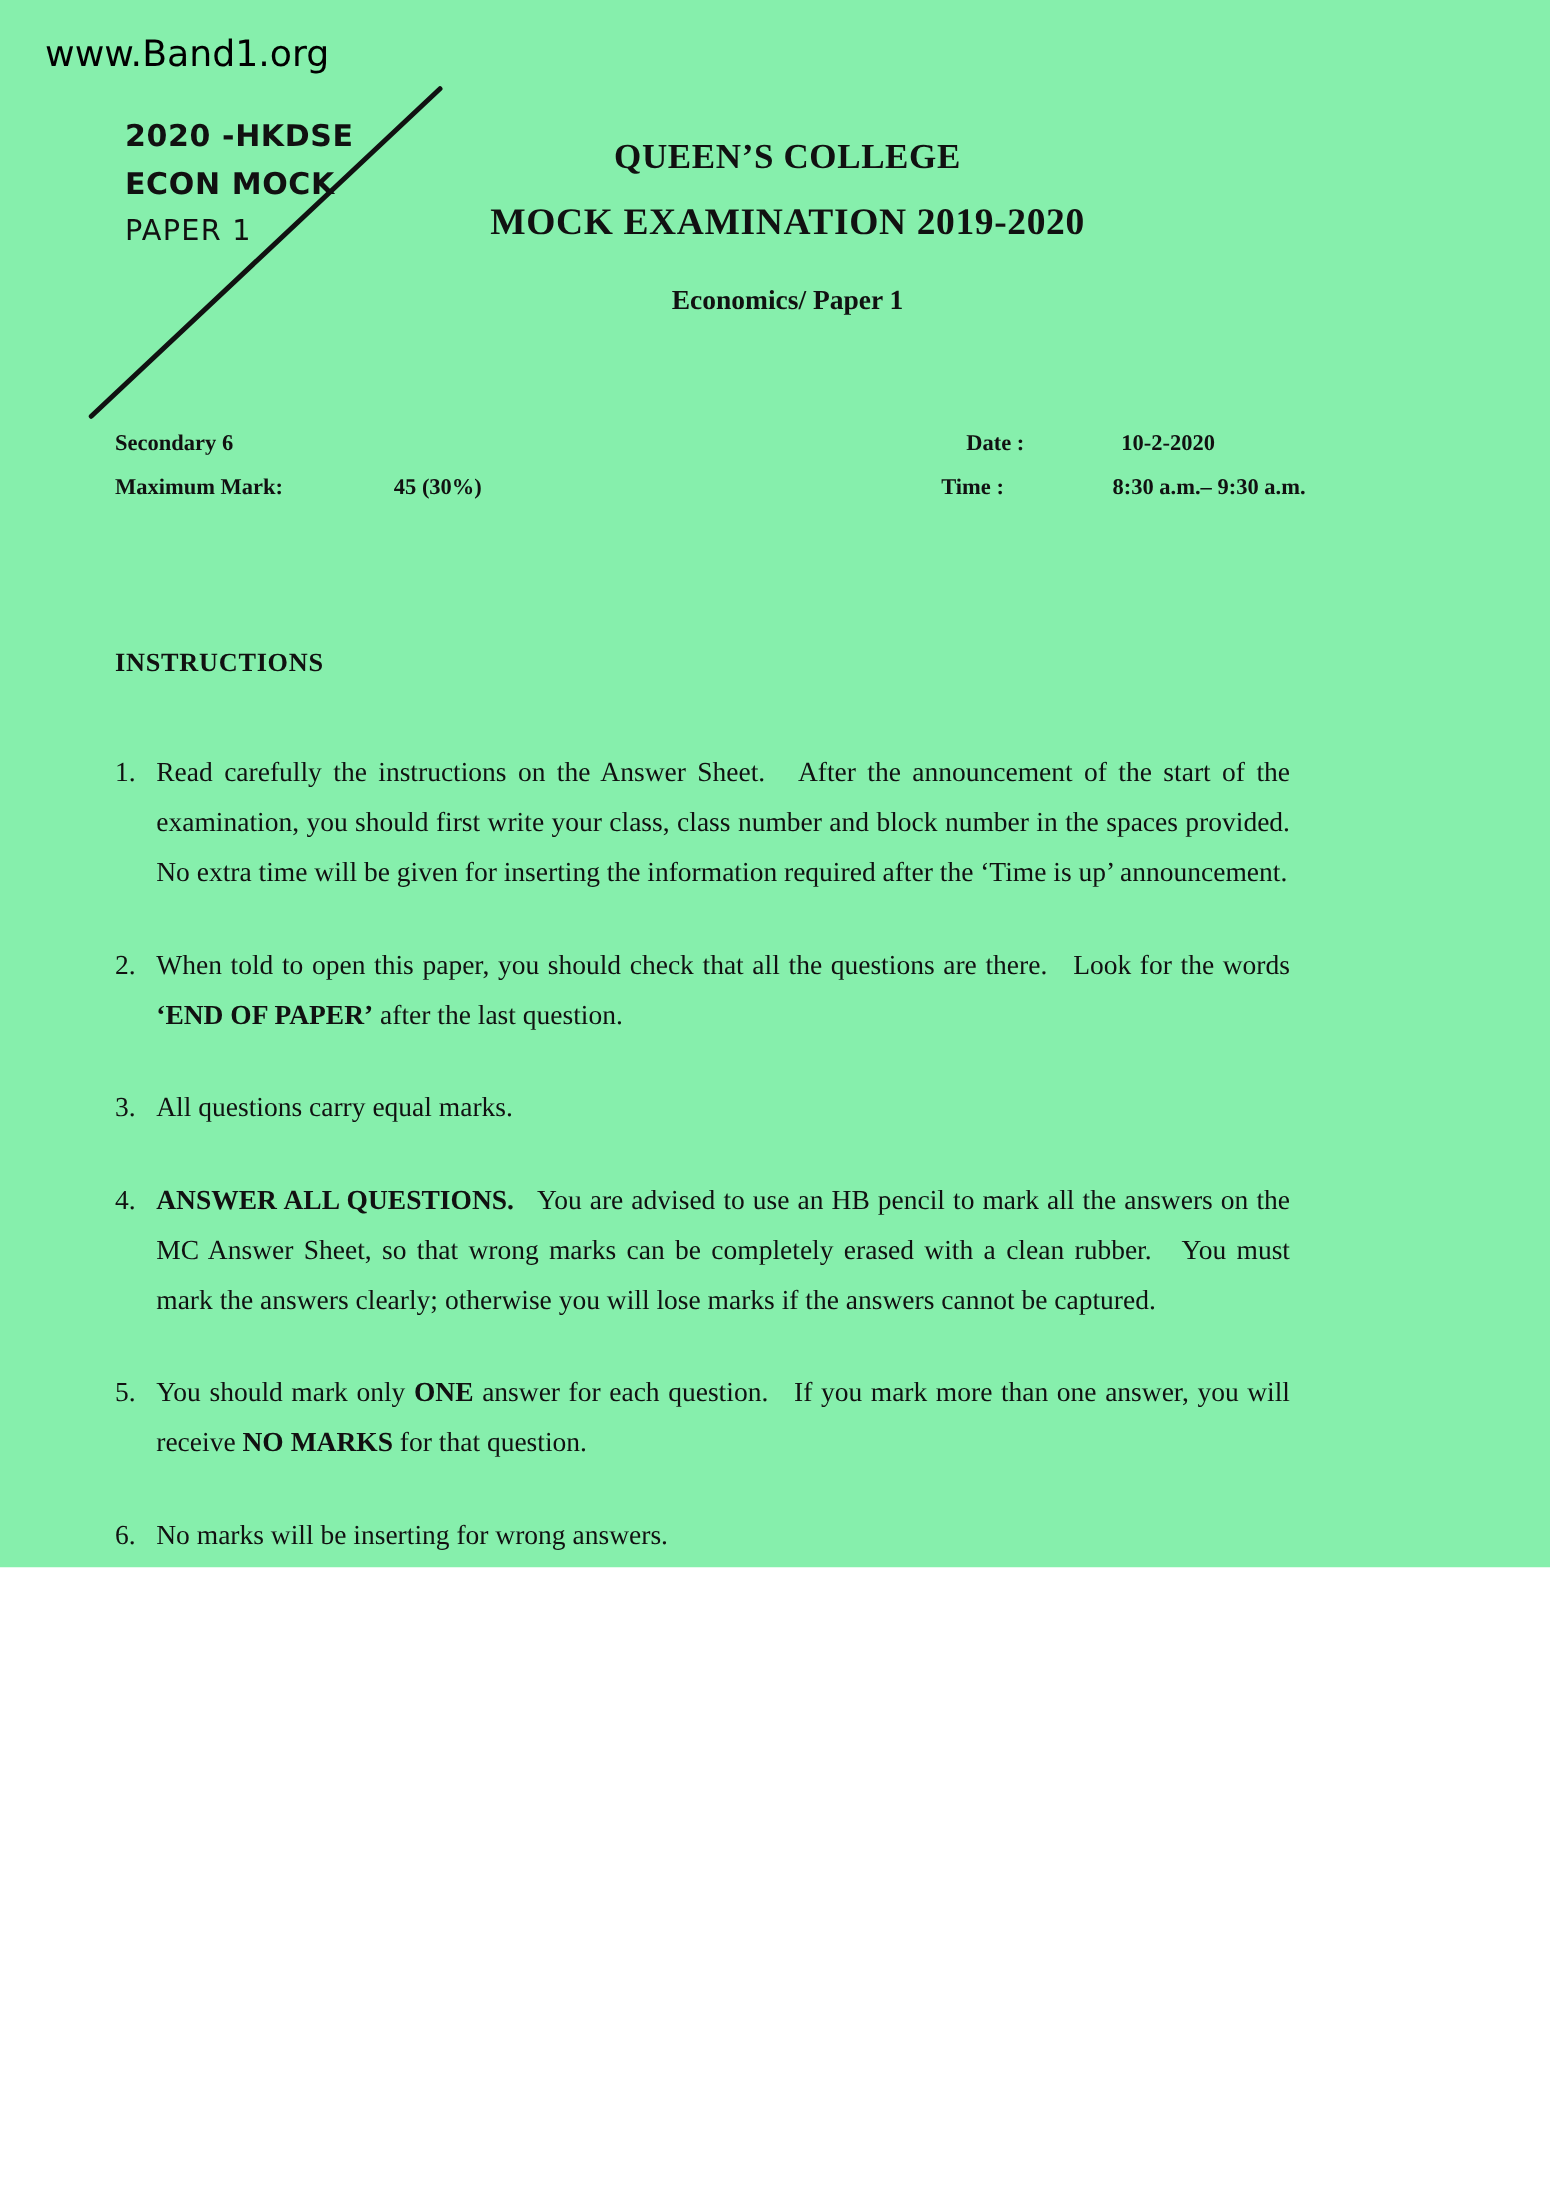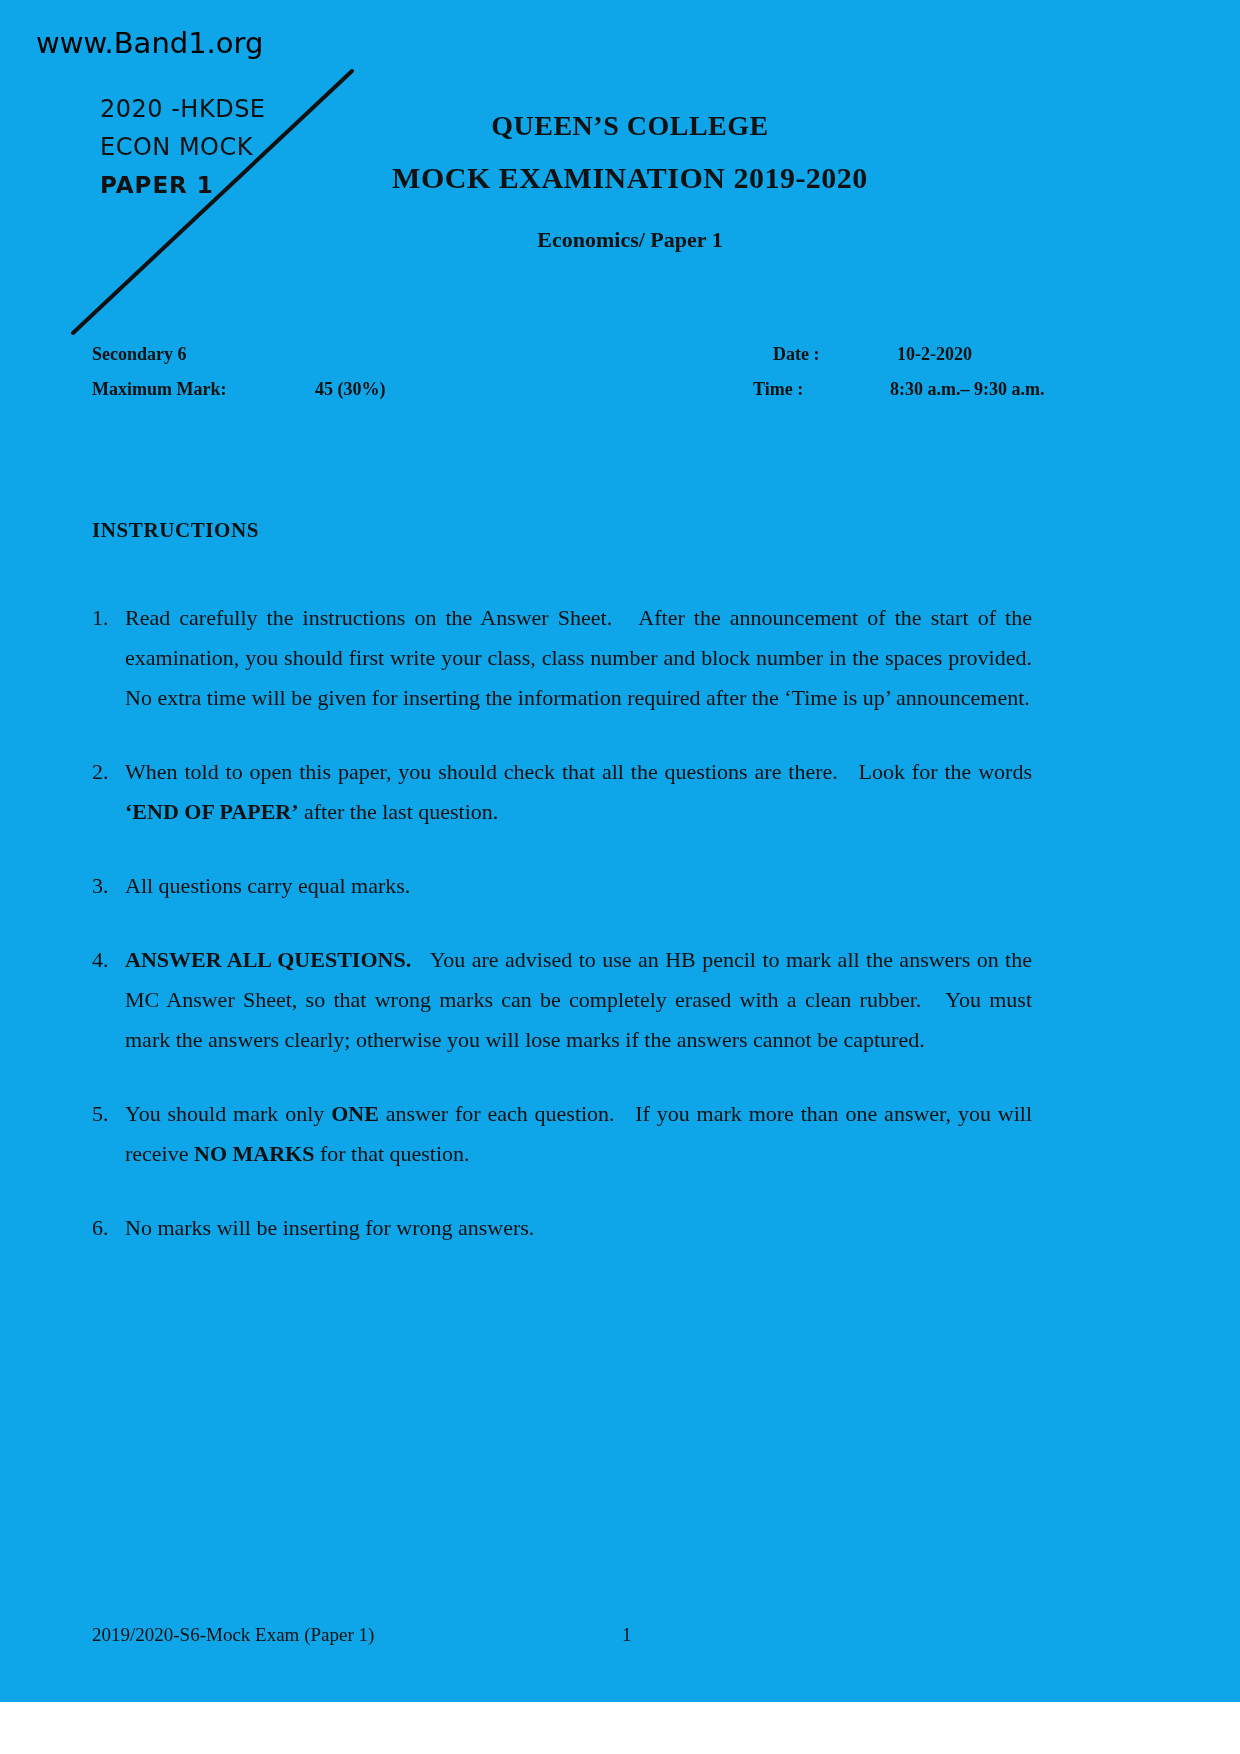--- a/index.html
+++ b/index.html
@@ -1,36 +1,36 @@
 <!DOCTYPE html>
 <html><head>
 <meta charset="utf-8">
 <style>
   html,body{margin:0;padding:0;background:#ffffff;}
   .page{
     position:relative;
-    width:1240px;height:1702px;
-    background:#0ea5e9;
+    width:1240px;height:1254px;
+    background:#86efac;
     color:#111111;
     font-family:"Liberation Serif","DejaVu Serif",serif;
     overflow:hidden;
   }
   .abs{position:absolute;}
   .watermark{
     left:36px;top:26px;
     font-family:"DejaVu Sans","Liberation Sans",sans-serif;
     font-size:29px;font-weight:normal;color:#000;
   }
   .corner-label{
     left:100px;top:90px;
     font-family:"DejaVu Sans","Liberation Sans",sans-serif;
     font-size:24px;line-height:38px;color:#111;
   }
-  .corner-label .b{font-weight:normal;letter-spacing:0.5px;}
-  .corner-label .n{font-weight:bold;letter-spacing:1px;font-size:23px;}
+  .corner-label .b{font-weight:bold;letter-spacing:0.5px;}
+  .corner-label .n{font-weight:normal;letter-spacing:1px;font-size:23px;}
   .slash-svg{left:0;top:0;}
   .title-block{
     left:130px;top:0;width:1000px;text-align:center;
   }
   .school{position:absolute;left:0;top:110px;width:1000px;font-size:28px;font-weight:bold;letter-spacing:0.5px;}
   .exam-title{position:absolute;left:0;top:161px;width:1000px;font-size:30px;font-weight:bold;letter-spacing:0.5px;}
   .subject{position:absolute;left:0;top:227px;width:1000px;font-size:22px;font-weight:bold;}
   .info{font-size:18px;font-weight:bold;white-space:nowrap;}
   .heading{
     left:92px;top:518px;

